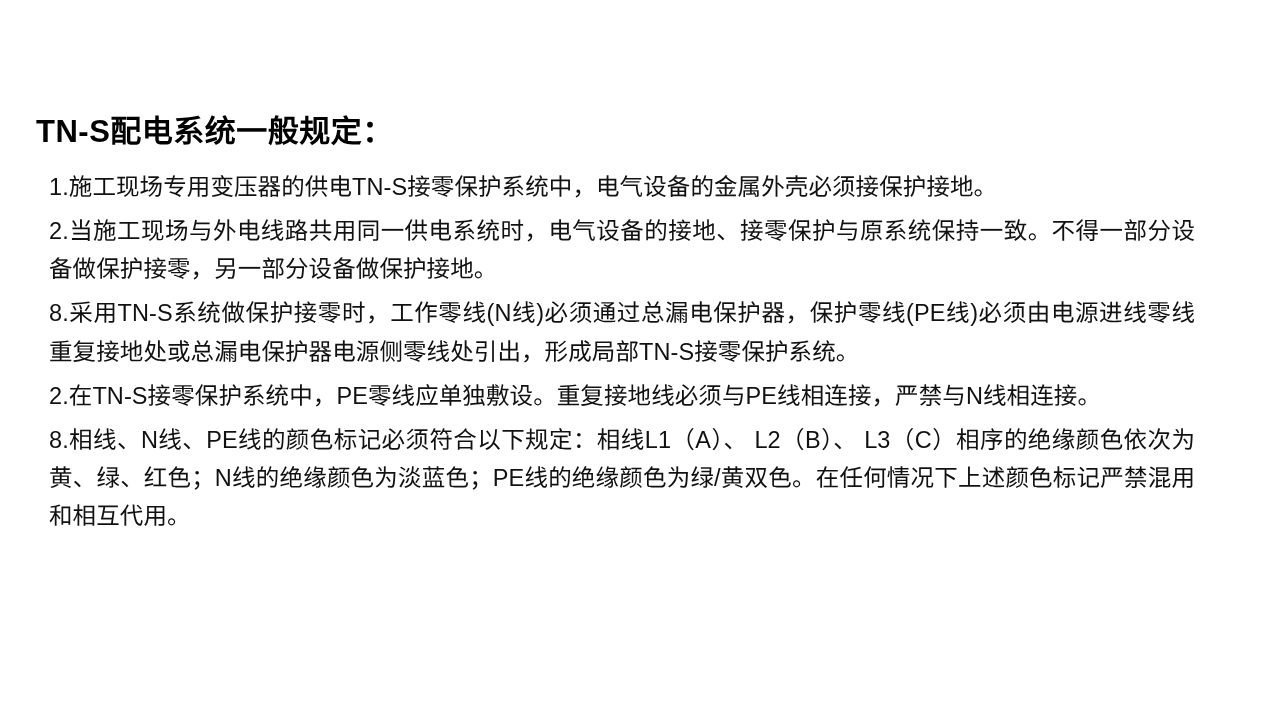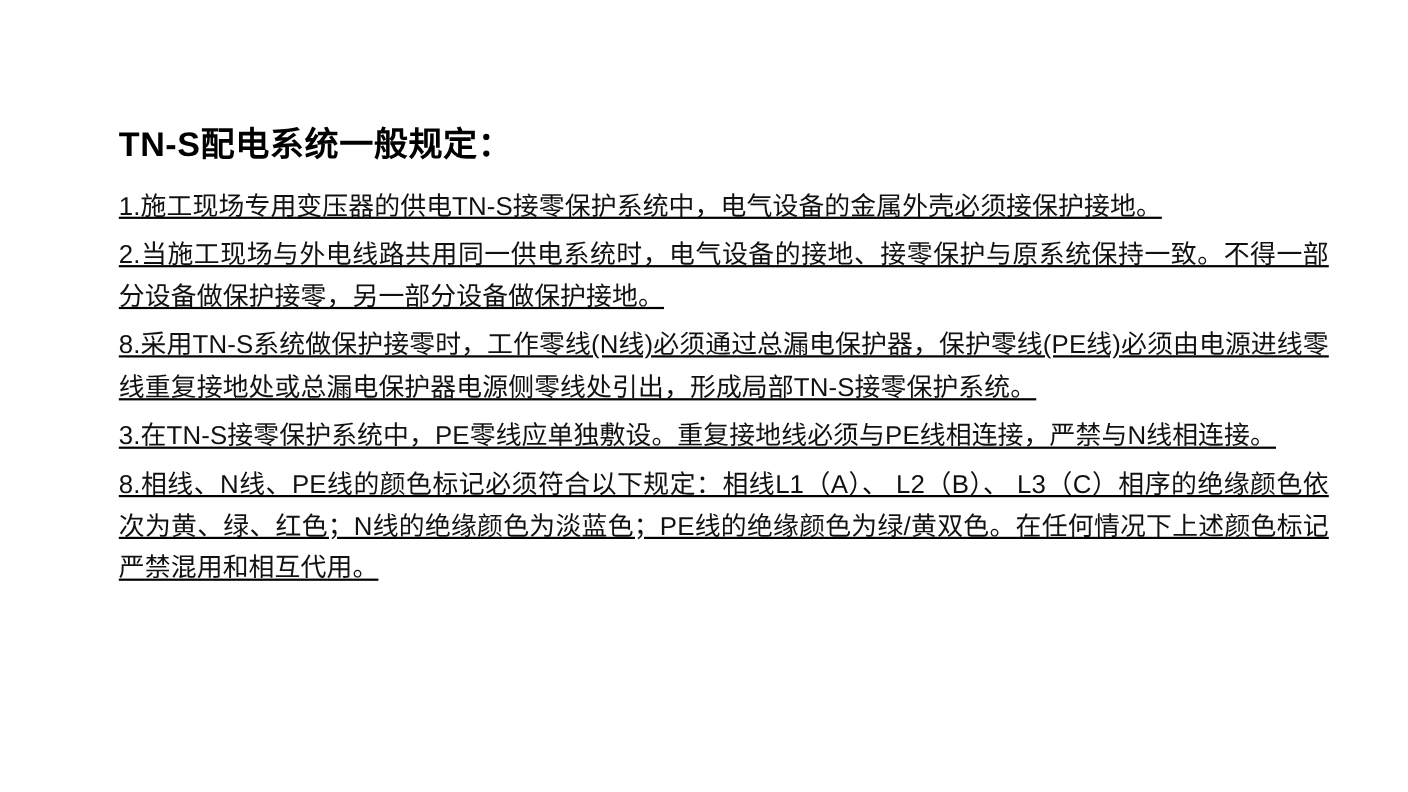--- a/index.html
+++ b/index.html
@@ -13,35 +13,34 @@
     background: #ffffff;
     font-family: "Liberation Sans", "DejaVu Sans", sans-serif;
     color: #000000;
     overflow: hidden;
   }
   .slide {
     position: relative;
     width: 1280px;
     height: 720px;
     box-sizing: border-box;
-    padding: 112px 72px 0 108px;
+    padding: 112px 72px 0 36px;
   }
   .slide-title {
     font-size: 31px;
     font-weight: bold;
     letter-spacing: 0.5px;
     line-height: 1.3;
     margin: 0 0 16px 0;
     color: #000000;
   }
   .body-list {
     list-style: none;
-    margin: 0;
+    margin: 13px;
     padding: 0;
-    text-decoration: underline;
   }
   .body-item {
     font-size: 23.5px;
     line-height: 1.62;
     margin: 0 0 6px 0;
     color: #111111;
     text-align: justify;
     letter-spacing: 0.1px;
   }
   .body-item:last-child {
@@ -50,16 +49,16 @@
 </style>
 </head>
 <body>
 
 <div class="slide">
   <h1 class="slide-title">TN-S配电系统一般规定：</h1>
   <ul class="body-list">
     <li class="body-item">1.施工现场专用变压器的供电TN-S接零保护系统中，电气设备的金属外壳必须接保护接地。</li>
     <li class="body-item">2.当施工现场与外电线路共用同一供电系统时，电气设备的接地、接零保护与原系统保持一致。不得一部分设备做保护接零，另一部分设备做保护接地。</li>
     <li class="body-item">8.采用TN-S系统做保护接零时，工作零线(N线)必须通过总漏电保护器，保护零线(PE线)必须由电源进线零线重复接地处或总漏电保护器电源侧零线处引出，形成局部TN-S接零保护系统。</li>
-    <li class="body-item">3.在TN-S接零保护系统中，PE零线应单独敷设。重复接地线必须与PE线相连接，严禁与N线相连接。</li>
+    <li class="body-item">2.在TN-S接零保护系统中，PE零线应单独敷设。重复接地线必须与PE线相连接，严禁与N线相连接。</li>
     <li class="body-item">8.相线、N线、PE线的颜色标记必须符合以下规定：相线L1（A）、 L2（B）、 L3（C）相序的绝缘颜色依次为黄、绿、红色；N线的绝缘颜色为淡蓝色；PE线的绝缘颜色为绿/黄双色。在任何情况下上述颜色标记严禁混用和相互代用。</li>
   </ul>
 </div>
 
 </body></html>

